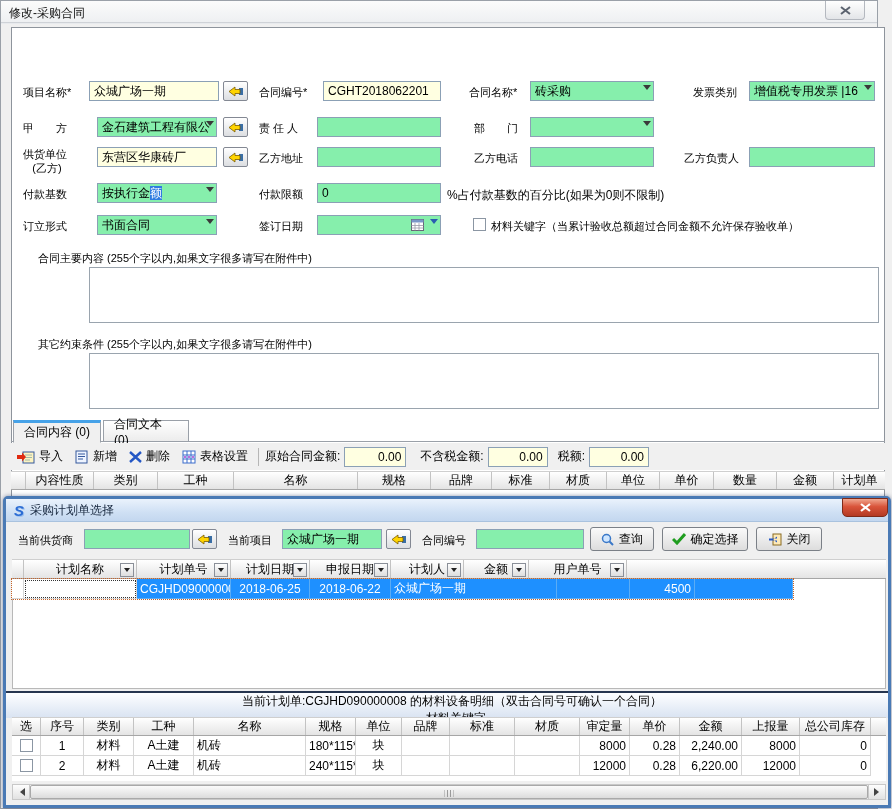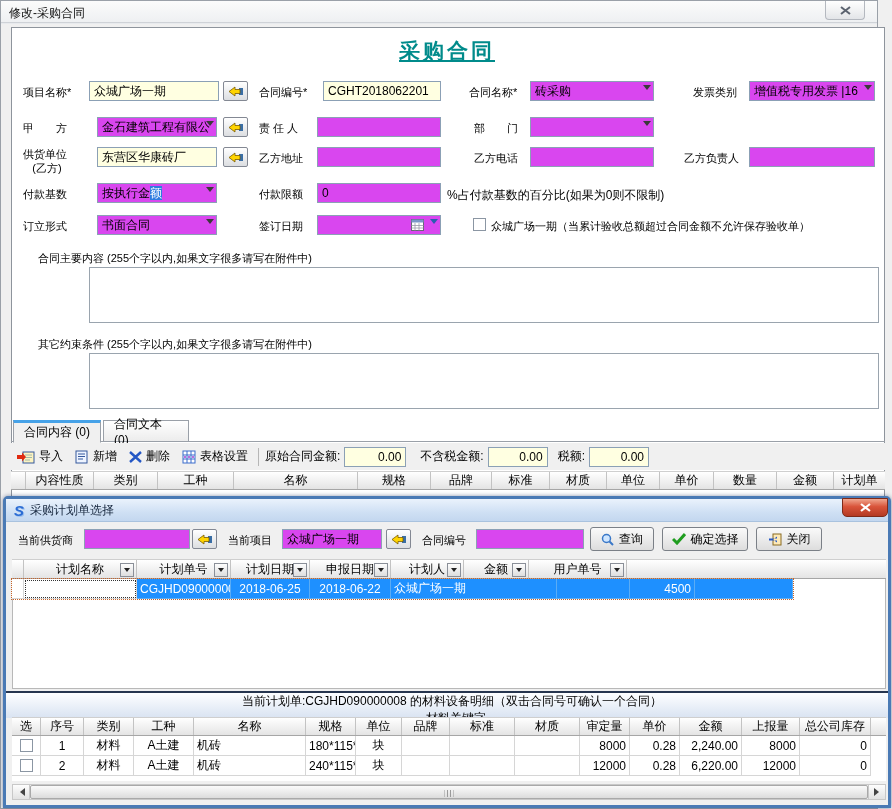--- a/index.html
+++ b/index.html
@@ -11,21 +11,21 @@
   .tb-sep{position:absolute;left:0;top:21px;right:0;height:2px;
     background:linear-gradient(#c2c6cc,#f4f6f8);}
   .win-close{position:absolute;right:12px;top:0;width:38px;height:18px;
     background:linear-gradient(#ffffff,#e3e5e8);border:1px solid #b4b8bf;border-top:none;
     border-radius:0 0 4px 4px;display:flex;align-items:center;justify-content:center;cursor:pointer;}
   .panel{position:absolute;left:10px;top:26px;width:874px;height:760px;background:#fff;
     border:1px solid #8e949c;box-sizing:border-box;}
   .heading{position:absolute;left:0;top:36px;width:892px;text-align:center;font-size:21px;
     font-weight:bold;letter-spacing:3px;text-decoration:underline;}
   .lbl{position:absolute;font-size:11px;color:#000;white-space:pre;line-height:14px;}
-  .fld{position:absolute;height:20px;background:#d946ef;border:1px solid #8ba0b5;box-sizing:border-box;
+  .fld{position:absolute;height:20px;background:#86efac;border:1px solid #8ba0b5;box-sizing:border-box;
     font-size:12px;line-height:18px;padding:0 4px;overflow:hidden;white-space:pre;}
   .fld.yellow{background:#ffffe1;}
   .combo{padding-right:17px;}
   .dd{position:absolute;right:2px;top:3px;width:0;height:0;border:4px solid transparent;
     border-top:5px solid #3a3a3a;}
   .browse{position:absolute;width:25px;height:20px;box-sizing:border-box;border:1px solid #838893;
     border-radius:2px;background:linear-gradient(#ffffff,#dcdee1);display:flex;align-items:center;
     justify-content:center;cursor:pointer;}
   .sel{background:#2f7ce0;color:#fff;}
   .chk{position:absolute;width:13px;height:13px;background:#fff;border:1px solid #8b96a3;box-sizing:border-box;}
@@ -98,21 +98,20 @@
   </div>
   <div class="win-close">
     <svg width="11" height="9" viewBox="0 0 11 9">
         <path d="M1 1 L10 8 M10 1 L1 8" stroke="#5c6370" stroke-width="2" fill="none"></path>
       </svg>
   </div>
   <div class="tb-sep"></div>
 
   <div class="panel"></div>
 
-  <div class="heading" style="color:#008b8b;">采购合同</div>
 
   <div class="lbl" style="left:22px;top:84px;">项目名称*</div>
   <div class="fld yellow" style="left:88px;top:80px;width:130px;">众城广场一期</div>
   <div class="browse" style="left:222px;top:80px;">
     <svg width="16" height="13" viewBox="0 0 16 13">
         <rect x="11" y="3" width="4" height="7" fill="#3a6ea5"></rect>
         <path d="M1,6.5 L7,2 L7,4.5 L12,4.5 L12,8.5 L7,8.5 L7,11 Z" fill="#ffd400" stroke="#7a5b00" stroke-width="0.8"></path>
       </svg>
   </div>
   <div class="lbl" style="left:258px;top:84px;">合同编号*</div>
@@ -162,21 +161,21 @@
   <div class="fld datefld" style="left:316px;top:214px;width:124px;">
     
     <svg class="cal" viewBox="0 0 13 12">
         <rect x="0.5" y="0.5" width="12" height="11" fill="#fff" stroke="#667"></rect>
         <rect x="0.5" y="0.5" width="12" height="3" fill="#7a96c8"></rect>
         <path d="M0.5 6.5 H12.5 M0.5 9 H12.5 M4 4 V11.5 M8 4 V11.5" stroke="#99a" stroke-width="0.8"></path>
       </svg>
     <span class="dd" style="border-top-color:#2a5db0;"></span>
   </div>
   <span class="chk" style="left:472px;top:217px;"></span>
-  <div class="lbl" style="left:490px;top:218px;">众城广场一期（当累计验收总额超过合同金额不允许保存验收单）</div>
+  <div class="lbl" style="left:490px;top:218px;">材料关键字（当累计验收总额超过合同金额不允许保存验收单）</div>
 
   <div class="lbl" style="left:37px;top:250px;">合同主要内容 (255个字以内,如果文字很多请写在附件中)</div>
   <textarea class="big" style="top: 266px; height: 56px;"></textarea>
   <div class="lbl" style="left:37px;top:336px;">其它约束条件 (255个字以内,如果文字很多请写在附件中)</div>
   <textarea class="big" style="top: 352px; height: 56px;"></textarea>
 
   <div class="tabstrip">
     <div class="tab active" style="left:2px;width:88px;">合同内容 (0)</div>
     <div class="tab" style="left:92px;width:86px;">合同文本 (0)</div>
   </div>

